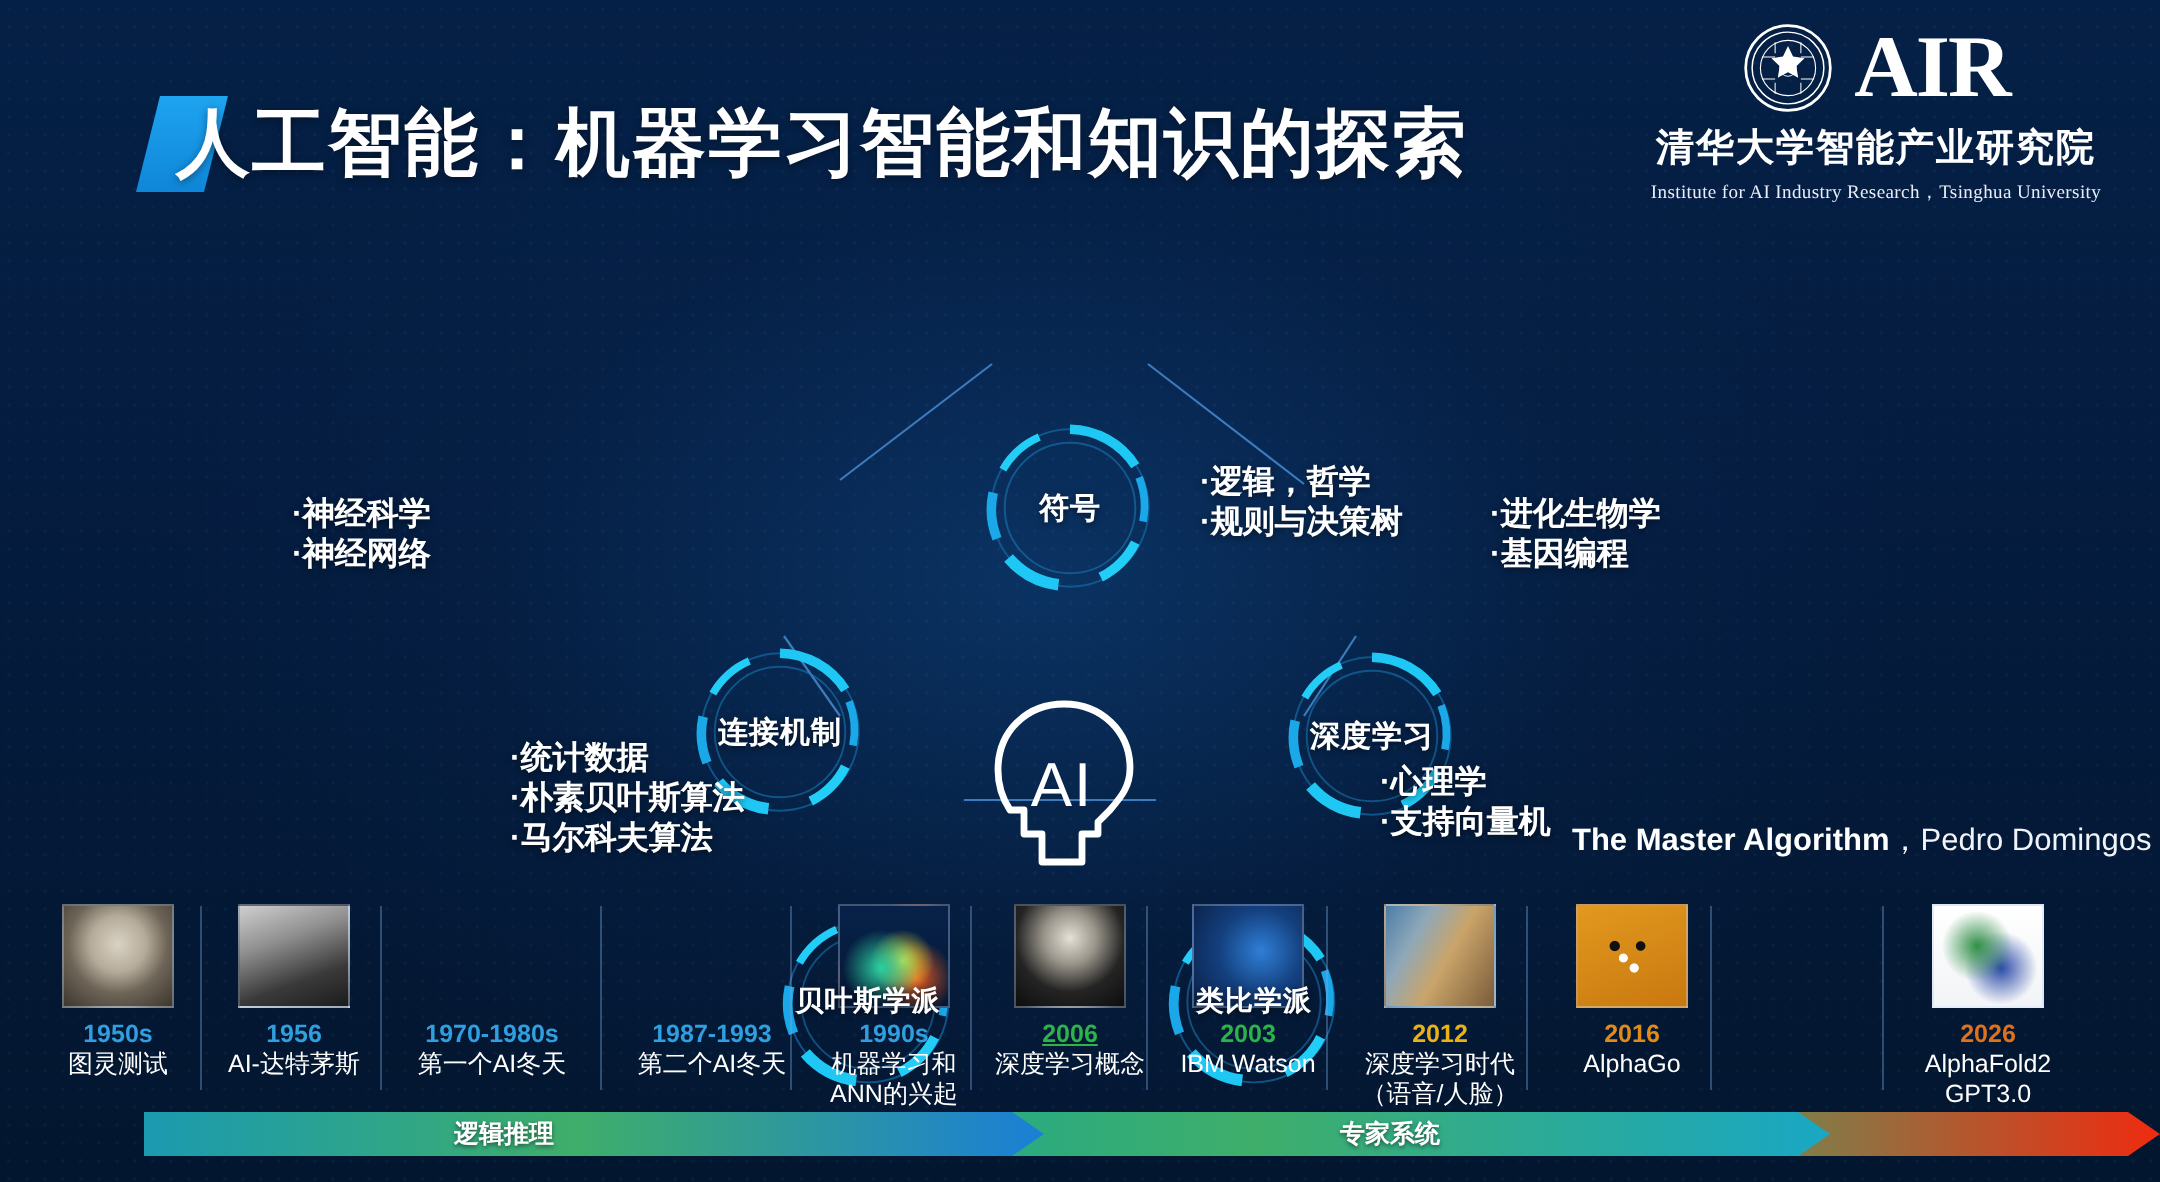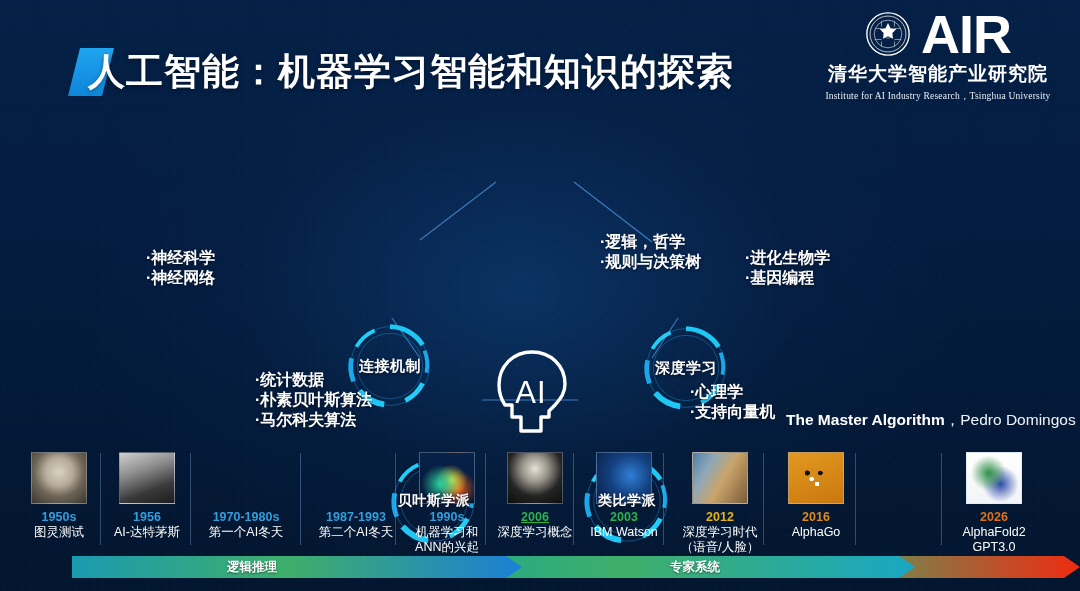--- a/index.html
+++ b/index.html
@@ -33,22 +33,22 @@
   }
   .title-text {
     position:relative; color:#ffffff; font-size:37px; line-height:56px;
     font-weight:700; letter-spacing:1px; white-space:nowrap;
     padding-left:14px; text-shadow:0 1px 4px rgba(0,0,0,.4);
   }
 
   .logo { position:absolute; right:22px; top:8px; width:240px; text-align:center; }
   .logo-row { display:flex; align-items:center; justify-content:center; gap:10px; height:52px;}
   .seal { width:46px; height:46px; }
-  .air { font-size:54px; font-weight:800; color:#fff; letter-spacing:-1px; line-height:42px;
-         font-family:Liberation Sans, sans-serif;text-align:right; }
+  .air { font-size:44px; font-weight:800; color:#fff; letter-spacing:-1px; line-height:42px;
+         font-family:Liberation Serif, serif;text-align:right; }
   .logo-cn { color:#ffffff; font-size:19px; font-weight:700; letter-spacing:1px; margin-top:1px; white-space:nowrap;}
   .logo-en { color:#e9eef6; font-size:9.5px; letter-spacing:.2px; margin-top:3px; white-space:nowrap;
              font-family:"Liberation Serif",serif; }
 
   
   .diagram { position:absolute; left:0; top:100px; width:1080px; height:345px; }
   .node {
     position:absolute; width:96px; height:96px; border-radius:50%;
     display:flex; align-items:center; justify-content:center;
   }
@@ -119,20 +119,35 @@
     <svg width="1080" height="345" style="position:absolute;left:0;top:0">
       <g stroke="#3f7fc4" stroke-width="1.1" fill="none" opacity=".95">
         <line x1="496" y1="82" x2="420" y2="140"></line>
         <line x1="574" y1="82" x2="652" y2="142"></line>
         <line x1="392" y1="218" x2="420" y2="258"></line>
         <line x1="678" y1="218" x2="652" y2="258"></line>
         <line x1="482" y1="300" x2="578" y2="300"></line>
       </g>
     </svg>
 
+    <div class="node" style="left:487px; top:106px;">
+      <svg class="ring" viewBox="0 0 100 100">
+        <circle cx="50" cy="50" r="41" fill="none" stroke="#12639c" stroke-width="1" opacity=".8"></circle>
+        <circle cx="50" cy="50" r="34" fill="none" stroke="#1b7bb8" stroke-width="1" opacity=".55"></circle>
+        <g fill="none" stroke-linecap="butt">
+          <path d="M50 9 A41 41 0 0 1 84 28" stroke="#1fc7f5" stroke-width="5"></path>
+          <path d="M86 34 A41 41 0 0 1 88 57" stroke="#1aa8e8" stroke-width="4"></path>
+          <path d="M84 68 A41 41 0 0 1 66 86" stroke="#22cdf8" stroke-width="5"></path>
+          <path d="M44 90 A41 41 0 0 1 18 76" stroke="#1fc7f5" stroke-width="6"></path>
+          <path d="M12 66 A41 41 0 0 1 10 42" stroke="#1aa8e8" stroke-width="5"></path>
+          <path d="M15 30 A41 41 0 0 1 34 13" stroke="#22cdf8" stroke-width="4"></path>
+        </g>
+      </svg>
+      <span class="label">符号</span>
+    </div>
     <div class="bullets" style="left:600px; top:132px;">
       <div>逻辑，哲学</div>
       <div>规则与决策树</div>
     </div>
 
     <div class="node" style="left:342px; top:218px;">
       <svg class="ring" viewBox="0 0 100 100">
         <circle cx="50" cy="50" r="41" fill="none" stroke="#12639c" stroke-width="1" opacity=".8"></circle>
         <circle cx="50" cy="50" r="34" fill="none" stroke="#1b7bb8" stroke-width="1" opacity=".55"></circle>
         <g fill="none" stroke-linecap="butt">

